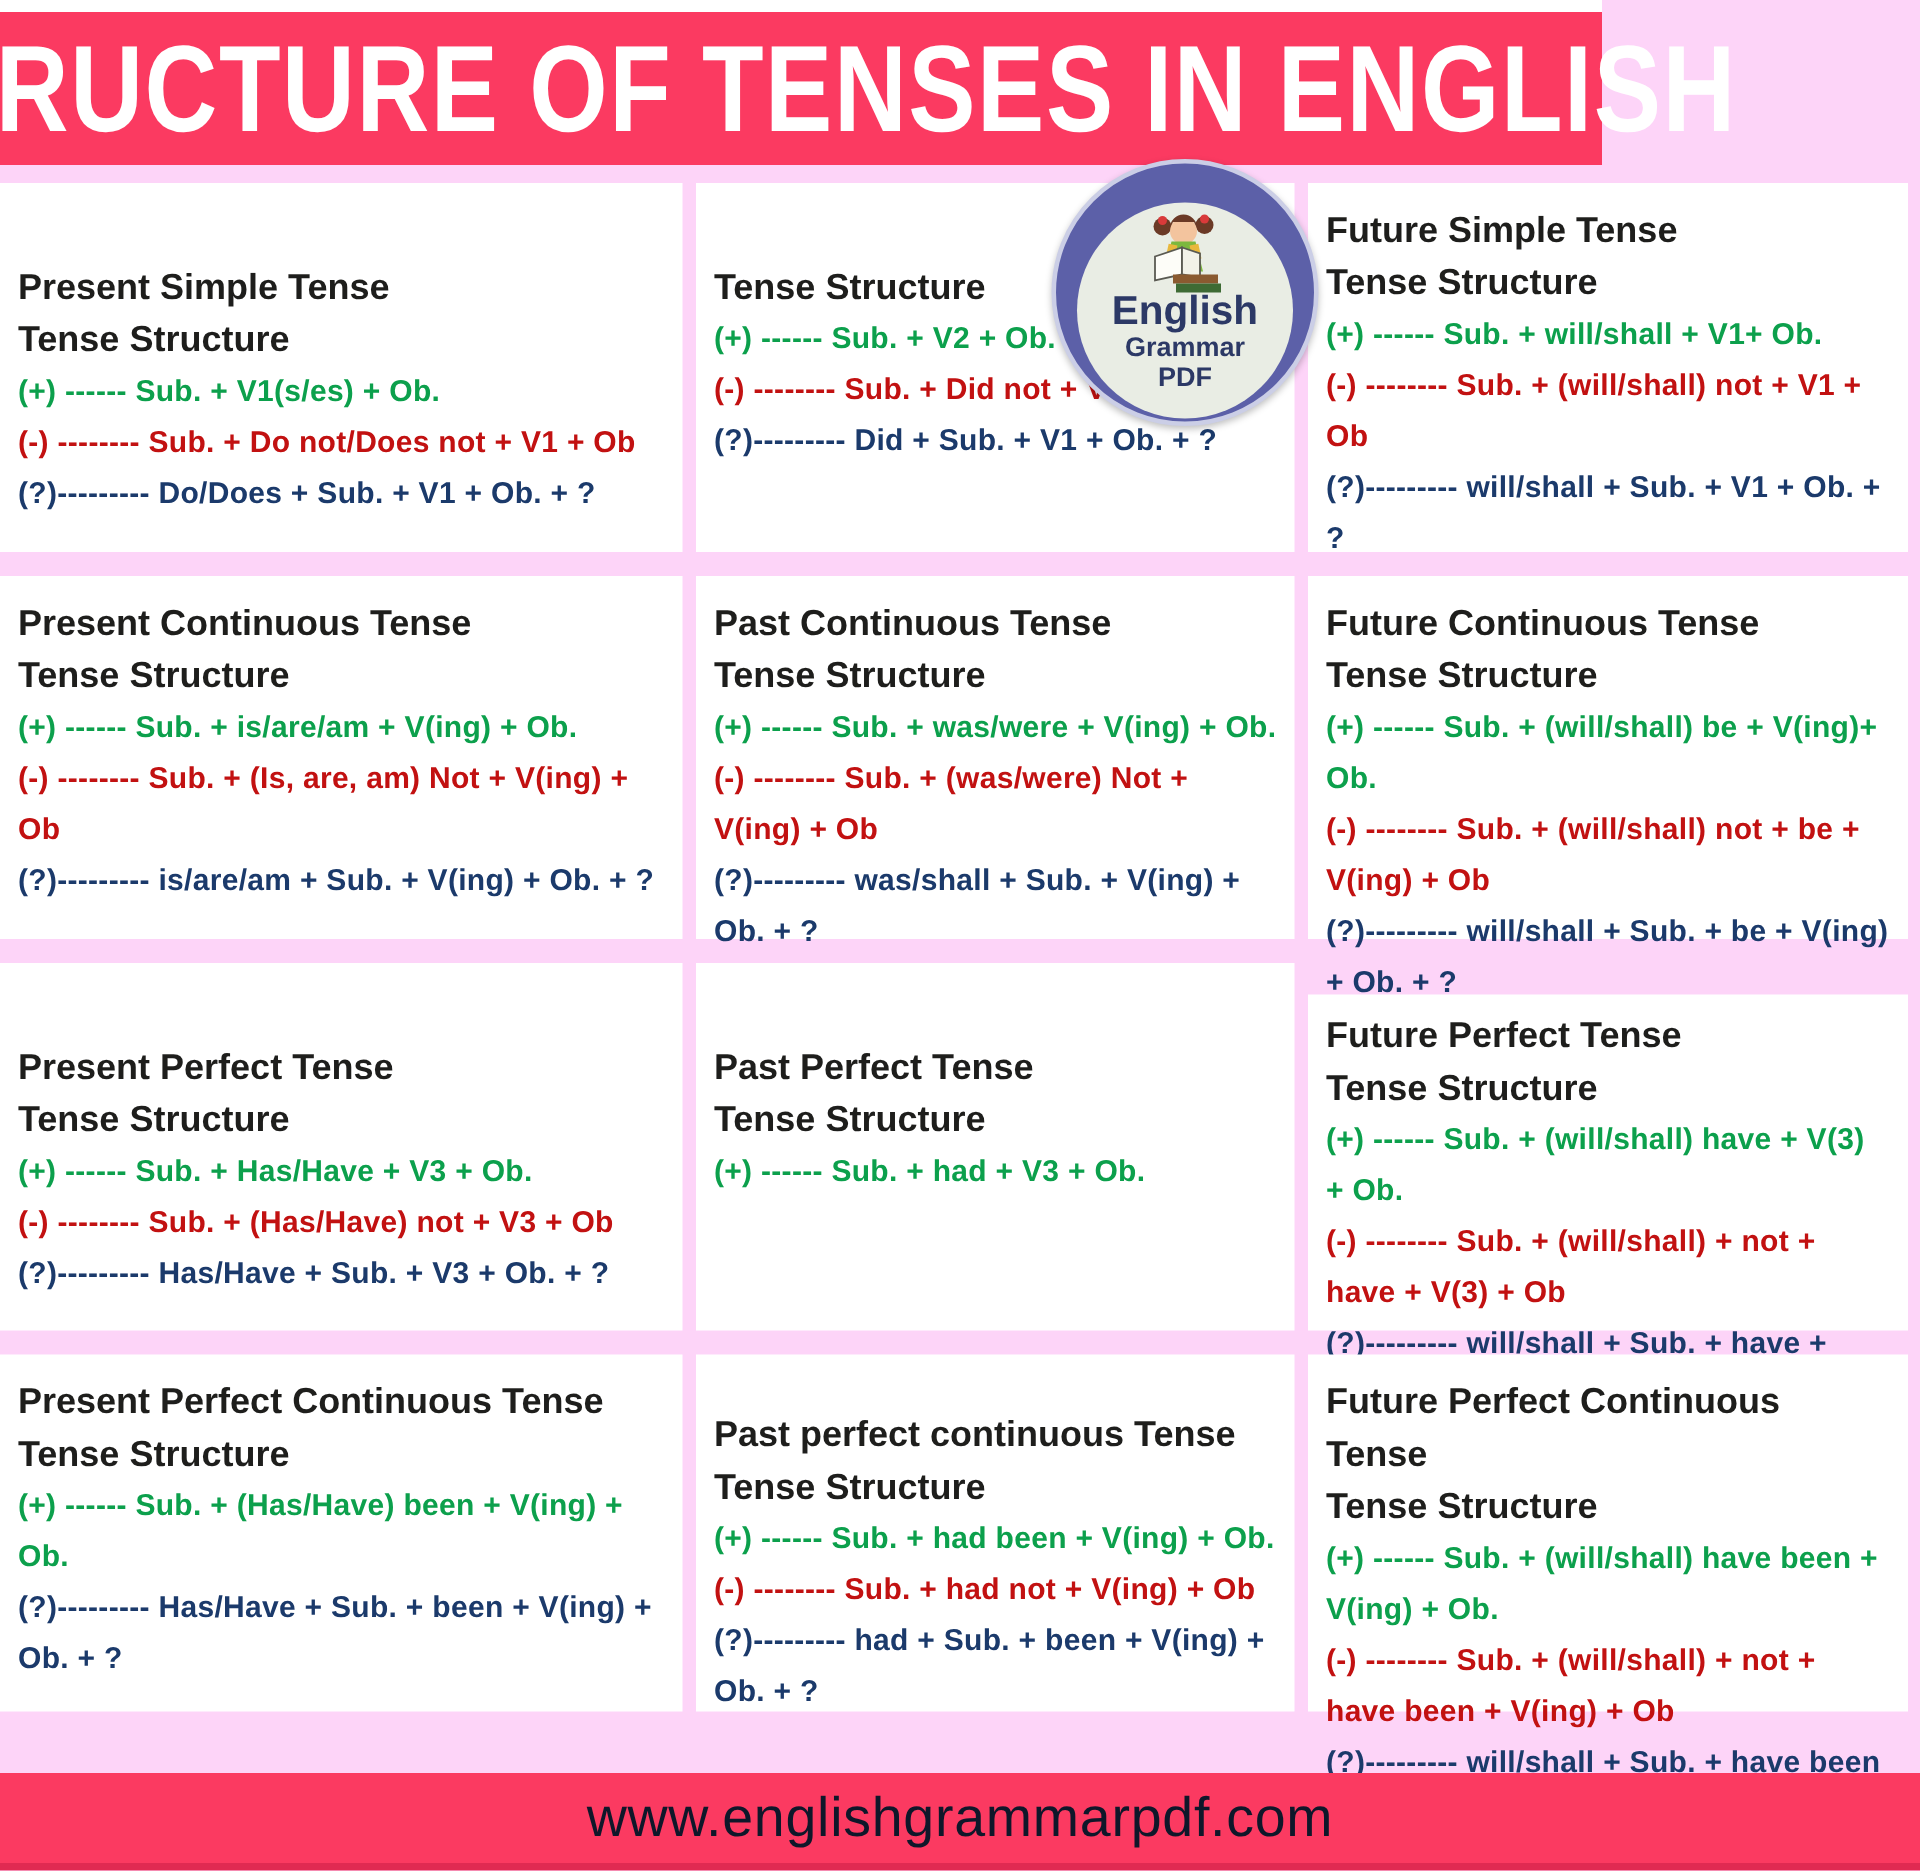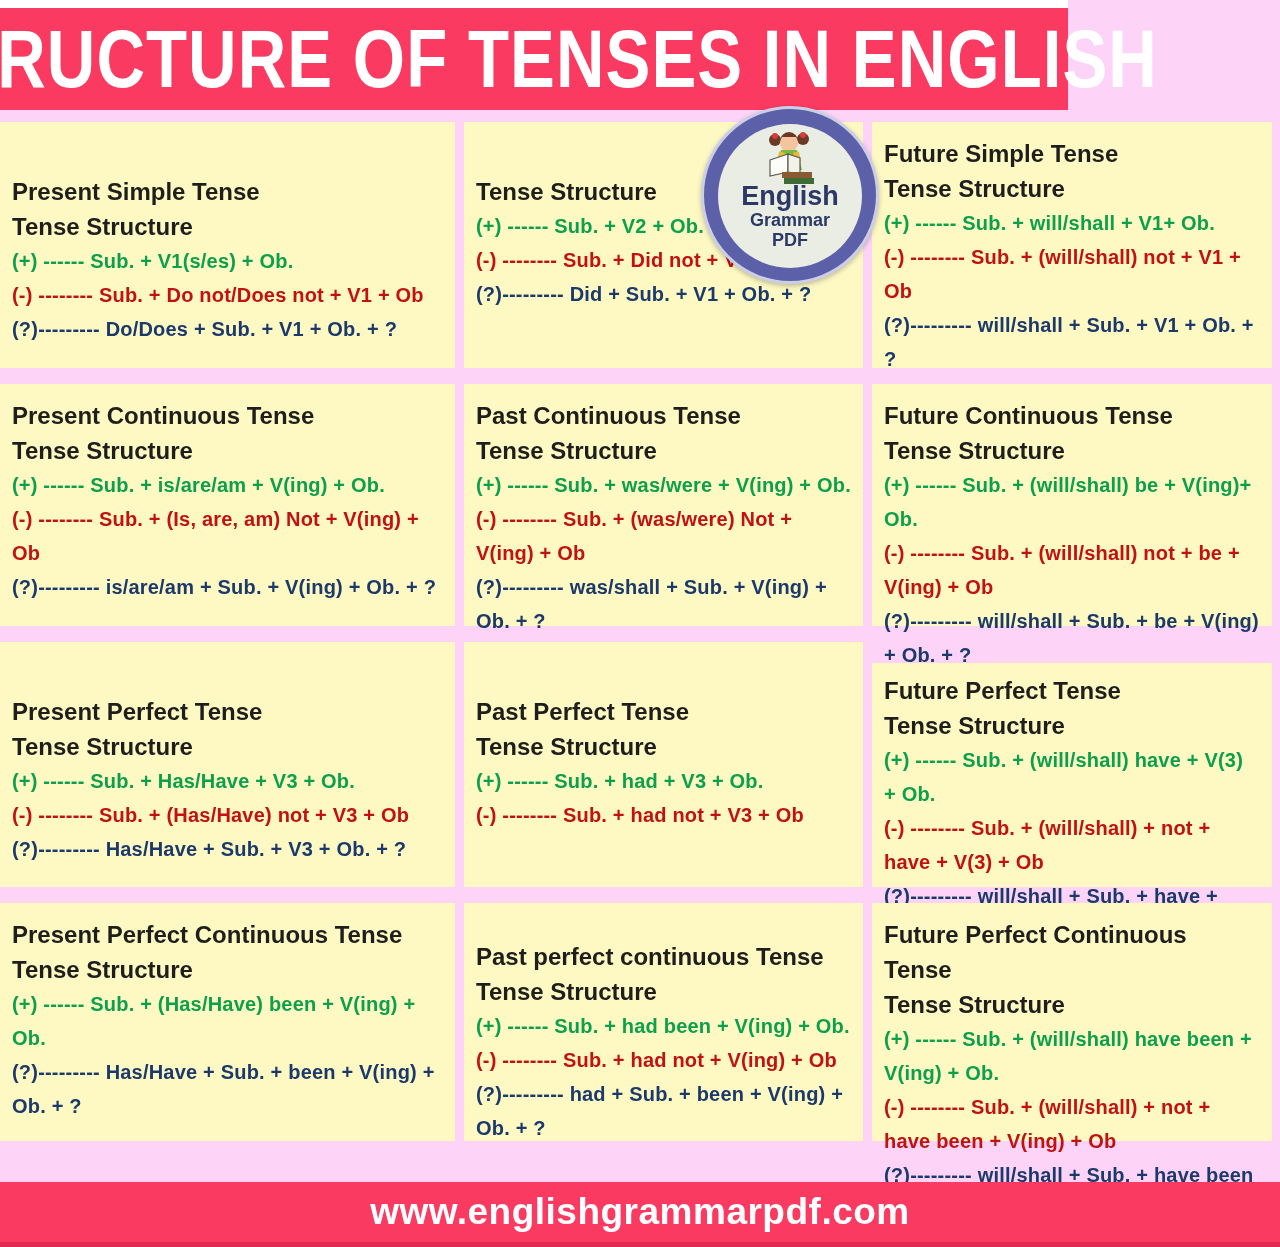--- a/index.html
+++ b/index.html
@@ -33,21 +33,21 @@
   
   .grid {
     position:absolute; top:122px; left:0;
     width:1272px;
     display:grid;
     grid-template-columns:455px 399px 400px;
     grid-template-rows:246px 242px 245px 238px;
     column-gap:9px; row-gap:16px;
   }
   .cell {
-    background:#fef9c3;
+    background:#ffffff;
     box-sizing:border-box;
     padding:14px 12px 10px 12px;
   }
   .cell.pt-a { padding-top:52px; }  
   .cell.pt-b { padding-top:14px; }  
   .cell.pt-c { padding-top:36px; }  
   .cell.pt-d { padding-top:10px;margin-top:21px; }  
   .cell-title, .cell-subtitle {
     color:#1E1E1C;
     font-size:24px;
@@ -69,21 +69,21 @@
     position:absolute; top:106px; left:701px;
     width:178px; height:178px;
     border-radius:50%;
     background:#5C60A8;
     border:3px solid #CBCEE6;
     box-sizing:border-box;
     z-index:5;
     box-shadow:0 2px 5px rgba(0,0,0,0.25);
   }
   .logo-inner {
-    position:absolute; top:15px; left:14px;
+    position:absolute; top:26px; left:14px;
     width:144px; height:144px;
     border-radius:50%;
     background:#E9EDE4;
     text-align:center;
     overflow:hidden;
   }
   .logo-girl { display:block; margin:6px auto 0 auto; }
   .logo-line1 { color:#2C3966; font-weight:bold; font-size:27px; line-height:28px; margin-top:-4px; }
   .logo-line2 { color:#2C3966; font-weight:bold; font-size:18px; line-height:20px; }
   .logo-line3 { color:#2C3966; font-weight:bold; font-size:18px; line-height:20px; }
@@ -91,23 +91,23 @@
   
   .footer {
     position:absolute; top:1182px; left:0;
     width:1280px; height:65px;
     background:#FB3A61;
     border-bottom:5px solid #E02A52;
     box-sizing:border-box;
     display:flex; align-items:center; justify-content:center;
   }
   .footer-url {
-    color:#ffffff;
+    color:#0f172a;
     font-size:37px;
-    font-weight:bold;
+    font-weight:normal;
     letter-spacing:0.5px;
   }
 </style>
 </head>
 <body>
 
 <div class="header">
   <div class="header-title">STRUCTURE OF TENSES IN ENGLISH</div>
 </div>
 
@@ -165,21 +165,20 @@
     <div class="cell-subtitle">Tense Structure</div>
     <div class="line pos">(+) ------ Sub. + Has/Have + V3 + Ob.</div>
     <div class="line neg">(-) -------- Sub. + (Has/Have) not + V3 + Ob</div>
     <div class="line int">(?)--------- Has/Have + Sub. + V3 + Ob. + ?</div>
   </div>
 
   <div class="cell pt-a">
     <div class="cell-title">Past Perfect Tense</div>
     <div class="cell-subtitle">Tense Structure</div>
     <div class="line pos">(+) ------ Sub. + had + V3 + Ob.</div>
-    <div class="line neg">(-) -------- Sub. + had not + V3 + Ob</div>
   </div>
 
   <div class="cell pt-d">
     <div class="cell-title">Future Perfect Tense</div>
     <div class="cell-subtitle">Tense Structure</div>
     <div class="line pos">(+) ------ Sub. + (will/shall) have + V(3) + Ob.</div>
     <div class="line neg">(-) -------- Sub. + (will/shall) + not + have + V(3) + Ob</div>
     <div class="line int">(?)--------- will/shall + Sub. + have + V(3) + Ob. + ?</div>
   </div>
 

